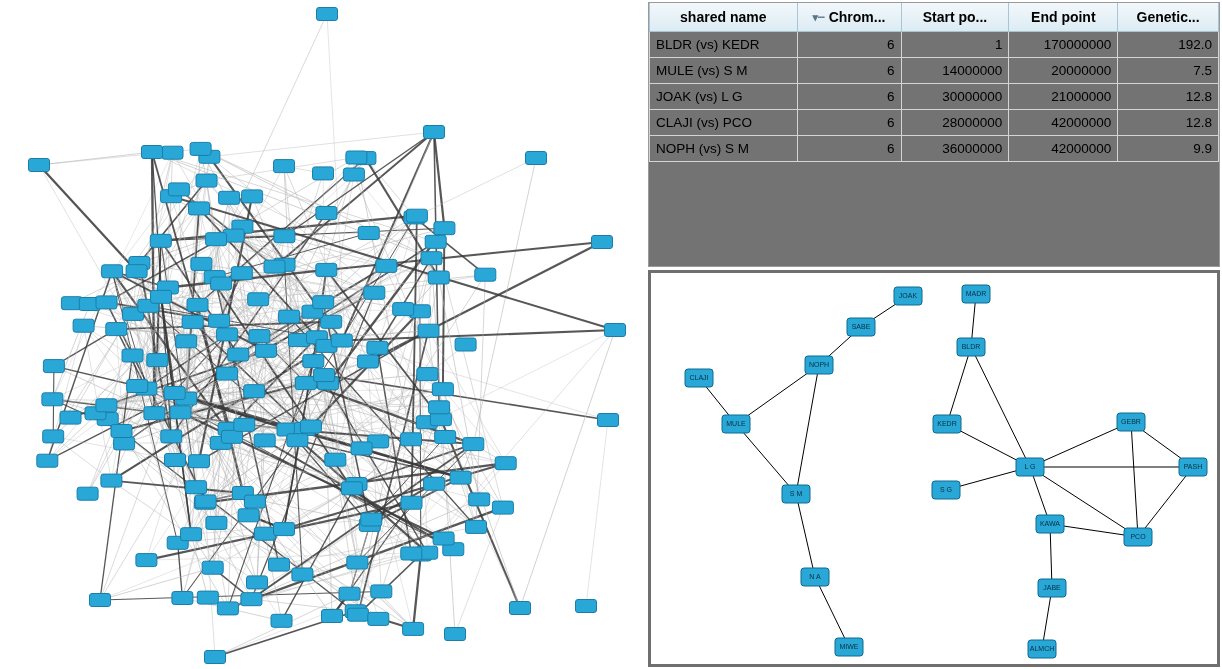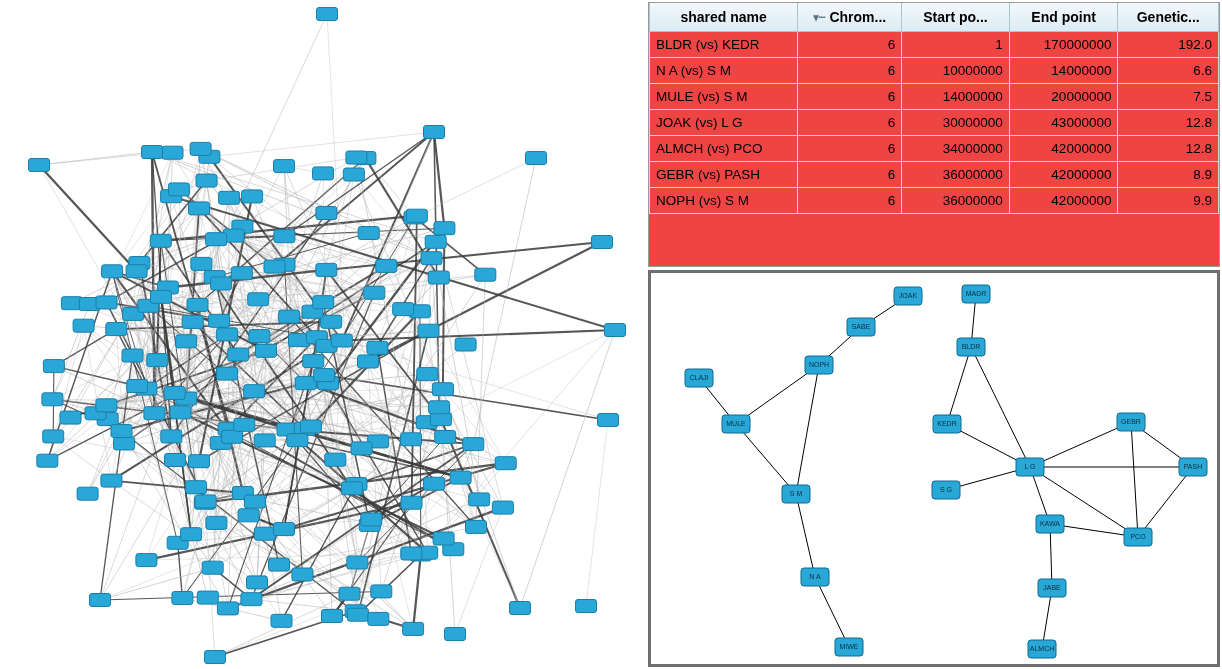--- a/index.html
+++ b/index.html
@@ -7,21 +7,21 @@
        font-family:"Liberation Sans",sans-serif;}
 
   
   #network-large{position:absolute;left:0;top:0;width:645px;height:669px;background:#ffffff;}
   #network-large svg{position:absolute;left:0;top:0;}
 
   .node-rect{fill:#29a8d8;stroke:#1b7ea8;stroke-width:1;}
 
   
   #table-panel{position:absolute;left:648px;top:2px;width:572px;height:265px;
-               background:#ef4444;border:1px solid #9a9a9a;box-sizing:border-box;overflow:hidden;}
+               background:#737373;border:1px solid #9a9a9a;box-sizing:border-box;overflow:hidden;}
   table.data-table{border-collapse:collapse;width:100%;font-size:13.5px;color:#000;}
   table.data-table th{
      background:linear-gradient(#f2f8fb,#dcebf3);
      border:1px solid #a9c4d2;border-top:none;
      font-weight:bold;font-size:14px;padding:3px 6px;height:22px;
      text-align:center;white-space:nowrap;}
   table.data-table td{border:1px solid #d4d4d4;padding:2px 6px;height:21px;white-space:nowrap;}
   td.num{text-align:right;}
   td.name{text-align:left;border-radius:11px;}
   .filter-glyph{display:inline-block;margin-right:4px;color:#5a7684;font-size:11px;vertical-align:1px;}
@@ -826,53 +826,39 @@
     </thead>
     <tbody id="table-body">
         <tr>
           <td class="name">BLDR (vs) KEDR</td>
           <td class="num">6</td>
           <td class="num">1</td>
           <td class="num">170000000</td>
           <td class="num">192.0</td>
         </tr>
         <tr>
-          <td class="name">N A (vs) S M</td>
-          <td class="num">6</td>
-          <td class="num">10000000</td>
-          <td class="num">14000000</td>
-          <td class="num">6.6</td>
-        </tr>
-        <tr>
           <td class="name">MULE (vs) S M</td>
           <td class="num">6</td>
           <td class="num">14000000</td>
           <td class="num">20000000</td>
           <td class="num">7.5</td>
         </tr>
         <tr>
           <td class="name">JOAK (vs) L G</td>
           <td class="num">6</td>
           <td class="num">30000000</td>
-          <td class="num">43000000</td>
+          <td class="num">21000000</td>
           <td class="num">12.8</td>
         </tr>
         <tr>
-          <td class="name">ALMCH (vs) PCO</td>
+          <td class="name">CLAJI (vs) PCO</td>
           <td class="num">6</td>
-          <td class="num">34000000</td>
+          <td class="num">28000000</td>
           <td class="num">42000000</td>
           <td class="num">12.8</td>
-        </tr>
-        <tr>
-          <td class="name">GEBR (vs) PASH</td>
-          <td class="num">6</td>
-          <td class="num">36000000</td>
-          <td class="num">42000000</td>
-          <td class="num">8.9</td>
         </tr>
         <tr>
           <td class="name">NOPH (vs) S M</td>
           <td class="num">6</td>
           <td class="num">36000000</td>
           <td class="num">42000000</td>
           <td class="num">9.9</td>
         </tr>
       </tbody>
   </table>

